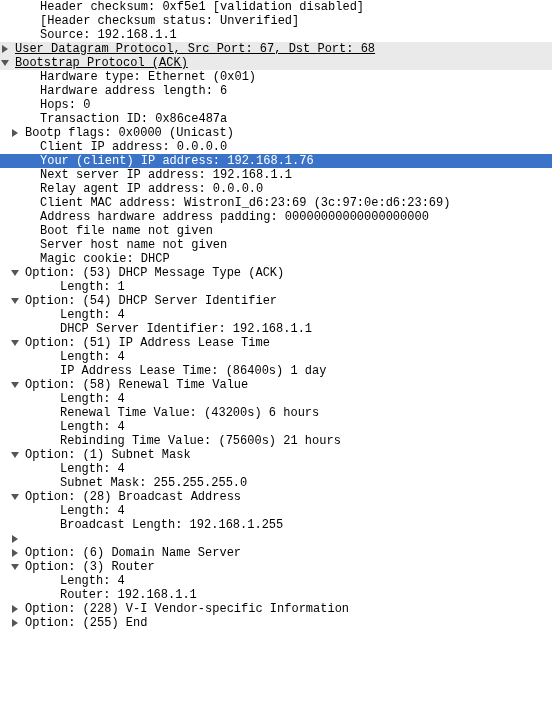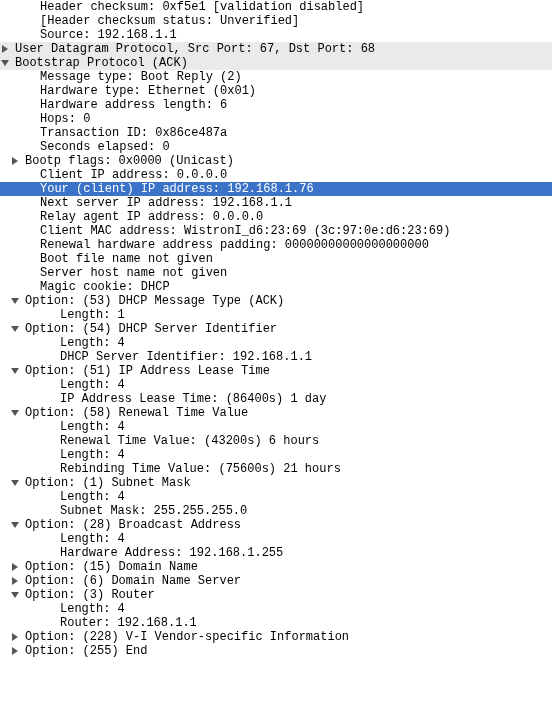--- a/index.html
+++ b/index.html
@@ -25,52 +25,50 @@
     display: inline-flex;
     justify-content: center;
     align-items: center;
     font-size: 9px;
     color: #555;
   }
   .arrow svg { display:block; }
   .pad {
     display: inline-block;
   }
-  .highlight-grey { background: #eaeaea; }
+  .highlight-grey { background: #eaeaea; text-decoration: underline; }
   .highlight-blue { background: #3a73c8; color: #ffffff; }
   .txt { white-space: pre; }
 </style>
 </head>
 <body>
 
 <div id="tree">
     <div class="row"><span class="pad" style="width:40px"></span><span class="txt">Header checksum: 0xf5e1 [validation disabled]</span></div>
     <div class="row"><span class="pad" style="width:40px"></span><span class="txt">[Header checksum status: Unverified]</span></div>
     <div class="row"><span class="pad" style="width:40px"></span><span class="txt">Source: 192.168.1.1</span></div>
     <div class="row highlight-grey"><span class="pad" style="width:0px"></span><span class="arrow"><svg width="8" height="8" viewBox="0 0 8 8">
           <polygon points="1,0 7,4 1,8" fill="#555"></polygon>
         </svg></span><span class="pad" style="width:5px"></span><span class="txt">User Datagram Protocol, Src Port: 67, Dst Port: 68</span></div>
     <div class="row highlight-grey"><span class="pad" style="width:0px"></span><span class="arrow"><svg width="8" height="8" viewBox="0 0 8 8">
           <polygon points="0,1 8,1 4,7" fill="#555"></polygon>
         </svg></span><span class="pad" style="width:5px"></span><span class="txt">Bootstrap Protocol (ACK)</span></div>
-    <div class="row"><span class="pad" style="width:40px"></span><span class="txt">Message type: Boot Reply (2)</span></div>
     <div class="row"><span class="pad" style="width:40px"></span><span class="txt">Hardware type: Ethernet (0x01)</span></div>
     <div class="row"><span class="pad" style="width:40px"></span><span class="txt">Hardware address length: 6</span></div>
     <div class="row"><span class="pad" style="width:40px"></span><span class="txt">Hops: 0</span></div>
     <div class="row"><span class="pad" style="width:40px"></span><span class="txt">Transaction ID: 0x86ce487a</span></div>
-    <div class="row"><span class="pad" style="width:40px"></span><span class="txt">Seconds elapsed: 0</span></div>
     <div class="row"><span class="pad" style="width:10px"></span><span class="arrow"><svg width="8" height="8" viewBox="0 0 8 8">
           <polygon points="1,0 7,4 1,8" fill="#555"></polygon>
         </svg></span><span class="pad" style="width:5px"></span><span class="txt">Bootp flags: 0x0000 (Unicast)</span></div>
     <div class="row"><span class="pad" style="width:40px"></span><span class="txt">Client IP address: 0.0.0.0</span></div>
     <div class="row highlight-blue"><span class="pad" style="width:40px"></span><span class="txt">Your (client) IP address: 192.168.1.76</span></div>
     <div class="row"><span class="pad" style="width:40px"></span><span class="txt">Next server IP address: 192.168.1.1</span></div>
     <div class="row"><span class="pad" style="width:40px"></span><span class="txt">Relay agent IP address: 0.0.0.0</span></div>
     <div class="row"><span class="pad" style="width:40px"></span><span class="txt">Client MAC address: WistronI_d6:23:69 (3c:97:0e:d6:23:69)</span></div>
-    <div class="row"><span class="pad" style="width:40px"></span><span class="txt">Renewal hardware address padding: 00000000000000000000</span></div>
+    <div class="row"><span class="pad" style="width:40px"></span><span class="txt">Address hardware address padding: 00000000000000000000</span></div>
     <div class="row"><span class="pad" style="width:40px"></span><span class="txt">Boot file name not given</span></div>
     <div class="row"><span class="pad" style="width:40px"></span><span class="txt">Server host name not given</span></div>
     <div class="row"><span class="pad" style="width:40px"></span><span class="txt">Magic cookie: DHCP</span></div>
     <div class="row"><span class="pad" style="width:10px"></span><span class="arrow"><svg width="8" height="8" viewBox="0 0 8 8">
           <polygon points="0,1 8,1 4,7" fill="#555"></polygon>
         </svg></span><span class="pad" style="width:5px"></span><span class="txt">Option: (53) DHCP Message Type (ACK)</span></div>
     <div class="row"><span class="pad" style="width:60px"></span><span class="txt">Length: 1</span></div>
     <div class="row"><span class="pad" style="width:10px"></span><span class="arrow"><svg width="8" height="8" viewBox="0 0 8 8">
           <polygon points="0,1 8,1 4,7" fill="#555"></polygon>
         </svg></span><span class="pad" style="width:5px"></span><span class="txt">Option: (54) DHCP Server Identifier</span></div>
@@ -90,24 +88,24 @@
     <div class="row"><span class="pad" style="width:60px"></span><span class="txt">Rebinding Time Value: (75600s) 21 hours</span></div>
     <div class="row"><span class="pad" style="width:10px"></span><span class="arrow"><svg width="8" height="8" viewBox="0 0 8 8">
           <polygon points="0,1 8,1 4,7" fill="#555"></polygon>
         </svg></span><span class="pad" style="width:5px"></span><span class="txt">Option: (1) Subnet Mask</span></div>
     <div class="row"><span class="pad" style="width:60px"></span><span class="txt">Length: 4</span></div>
     <div class="row"><span class="pad" style="width:60px"></span><span class="txt">Subnet Mask: 255.255.255.0</span></div>
     <div class="row"><span class="pad" style="width:10px"></span><span class="arrow"><svg width="8" height="8" viewBox="0 0 8 8">
           <polygon points="0,1 8,1 4,7" fill="#555"></polygon>
         </svg></span><span class="pad" style="width:5px"></span><span class="txt">Option: (28) Broadcast Address</span></div>
     <div class="row"><span class="pad" style="width:60px"></span><span class="txt">Length: 4</span></div>
-    <div class="row"><span class="pad" style="width:60px"></span><span class="txt">Hardware Address: 192.168.1.255</span></div>
+    <div class="row"><span class="pad" style="width:60px"></span><span class="txt">Broadcast Length: 192.168.1.255</span></div>
     <div class="row"><span class="pad" style="width:10px"></span><span class="arrow"><svg width="8" height="8" viewBox="0 0 8 8">
           <polygon points="1,0 7,4 1,8" fill="#555"></polygon>
-        </svg></span><span class="pad" style="width:5px"></span><span class="txt">Option: (15) Domain Name</span></div>
+        </svg></span><span class="pad" style="width:5px"></span></div>
     <div class="row"><span class="pad" style="width:10px"></span><span class="arrow"><svg width="8" height="8" viewBox="0 0 8 8">
           <polygon points="1,0 7,4 1,8" fill="#555"></polygon>
         </svg></span><span class="pad" style="width:5px"></span><span class="txt">Option: (6) Domain Name Server</span></div>
     <div class="row"><span class="pad" style="width:10px"></span><span class="arrow"><svg width="8" height="8" viewBox="0 0 8 8">
           <polygon points="0,1 8,1 4,7" fill="#555"></polygon>
         </svg></span><span class="pad" style="width:5px"></span><span class="txt">Option: (3) Router</span></div>
     <div class="row"><span class="pad" style="width:60px"></span><span class="txt">Length: 4</span></div>
     <div class="row"><span class="pad" style="width:60px"></span><span class="txt">Router: 192.168.1.1</span></div>
     <div class="row"><span class="pad" style="width:10px"></span><span class="arrow"><svg width="8" height="8" viewBox="0 0 8 8">
           <polygon points="1,0 7,4 1,8" fill="#555"></polygon>

